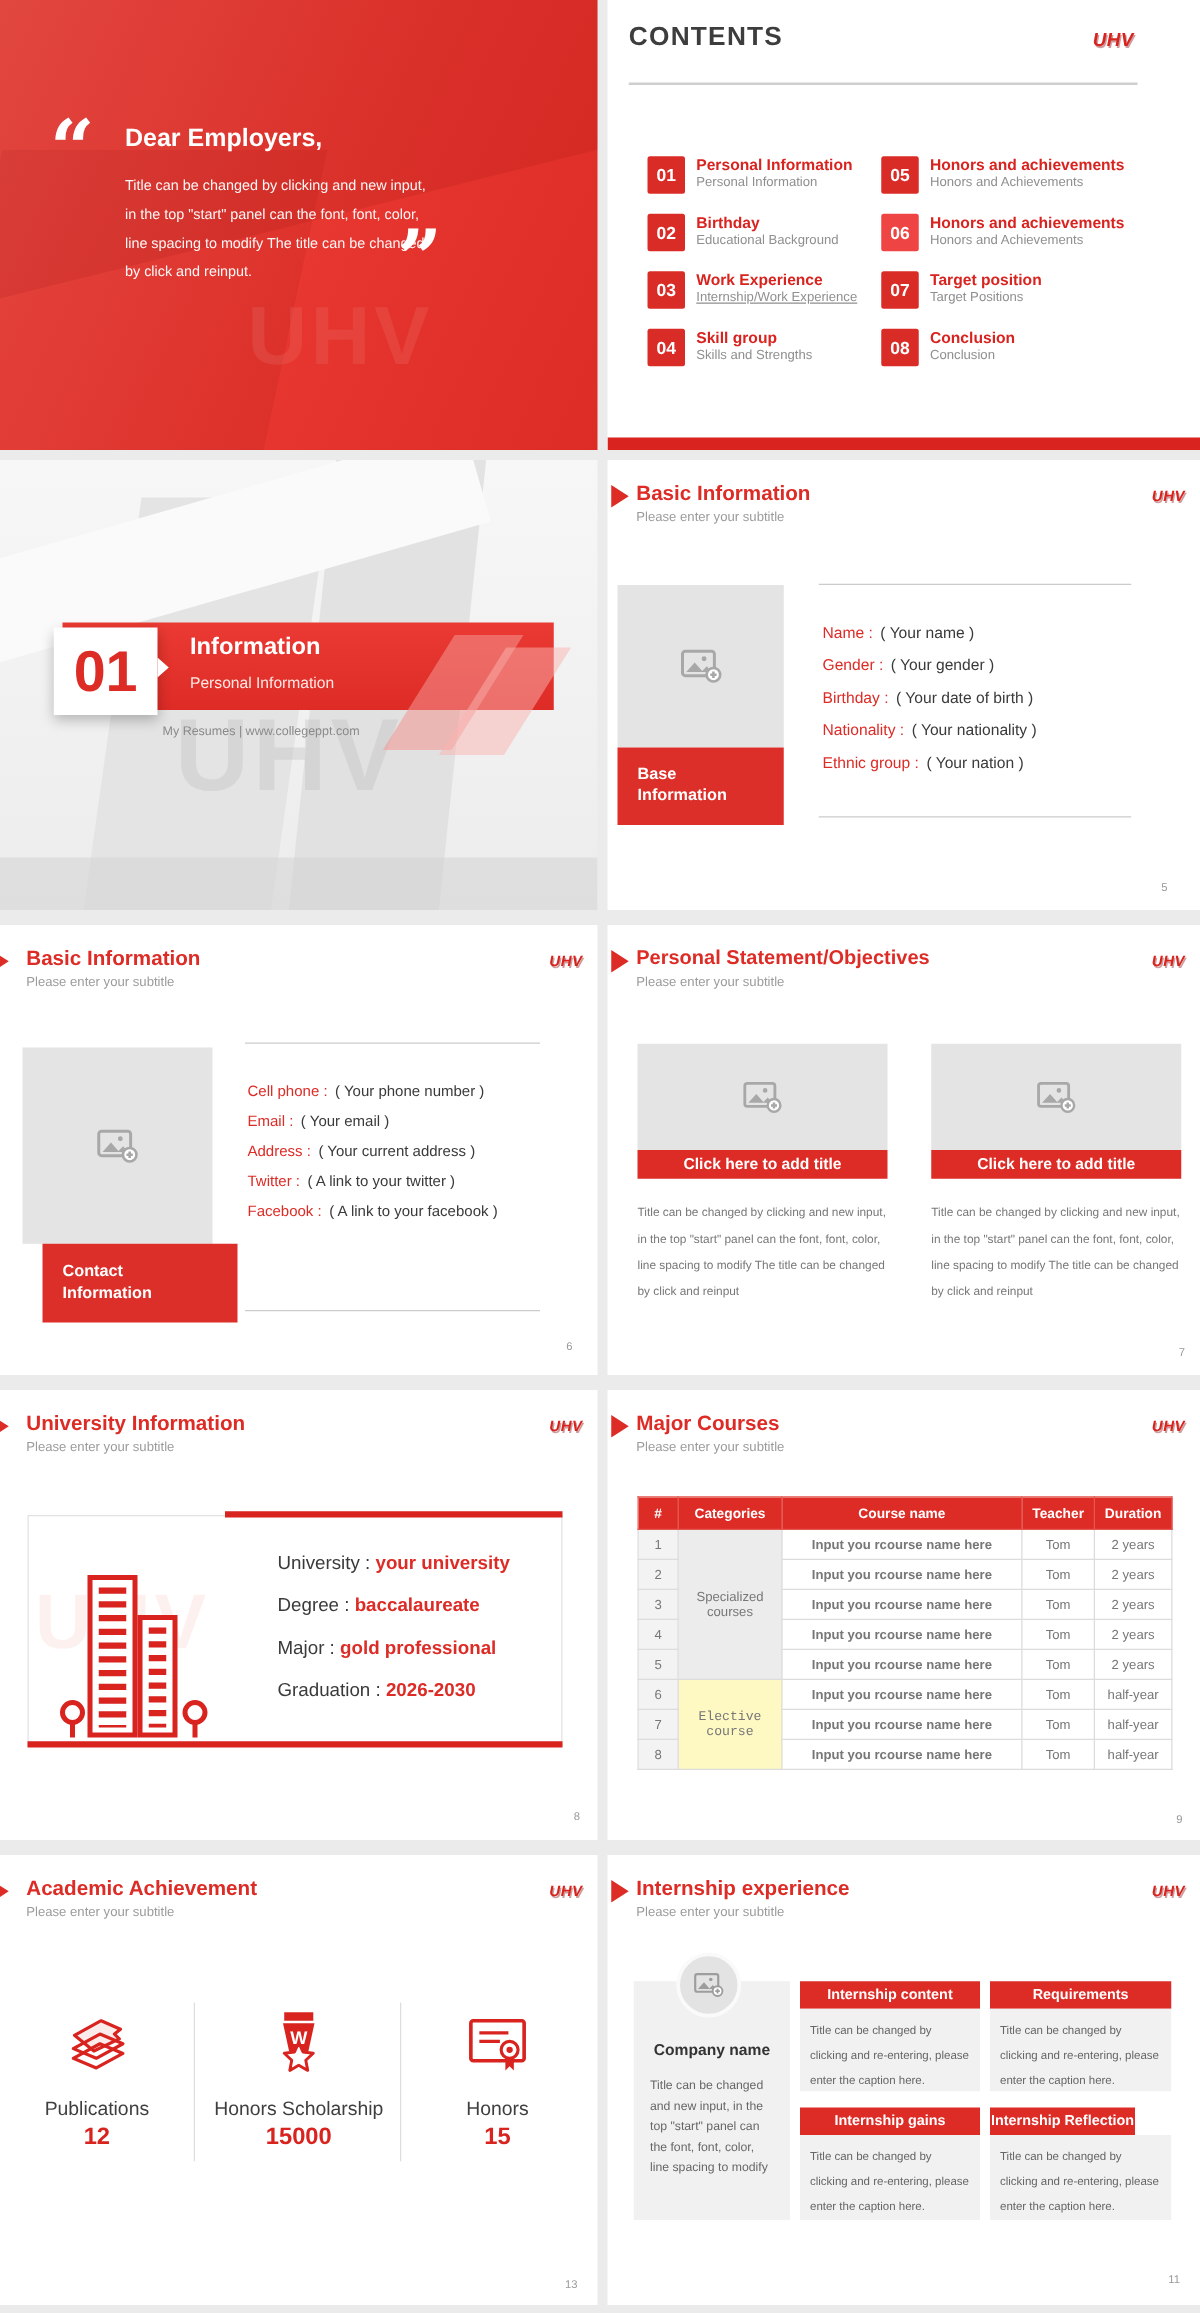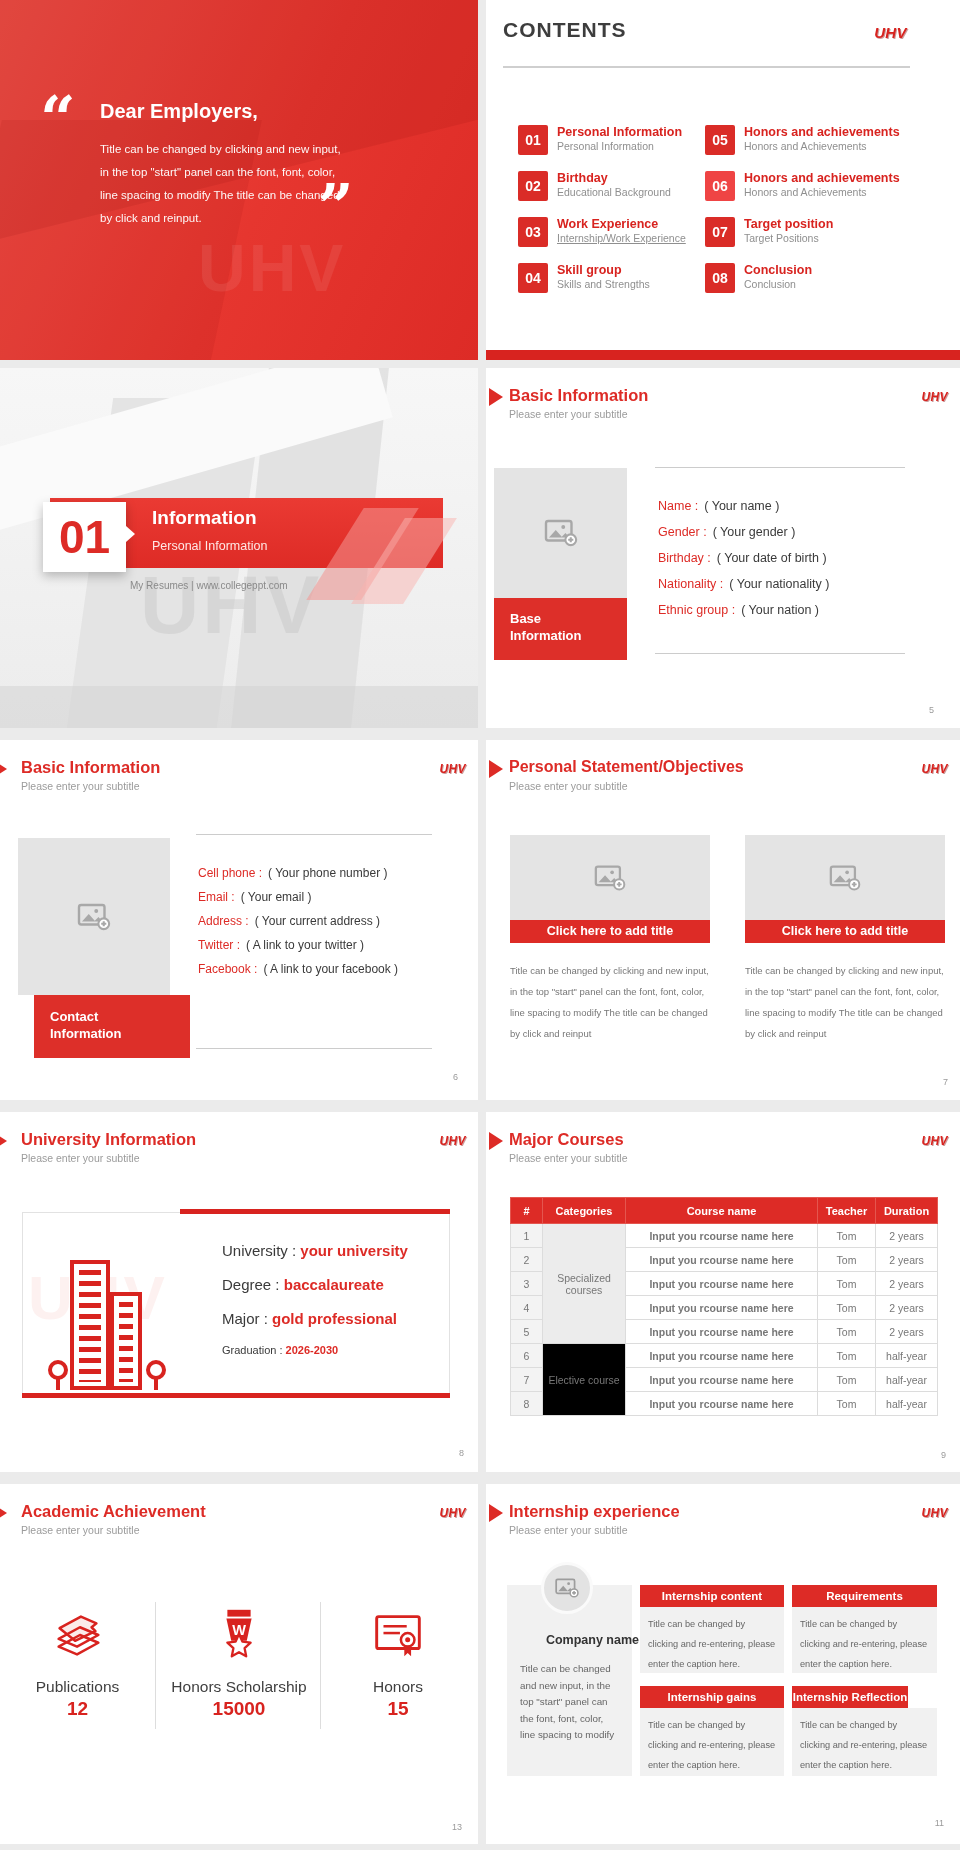--- a/index.html
+++ b/index.html
@@ -25,21 +25,21 @@
           text-align:center;line-height:22px;}
   .blkbody{background:#f1f1f1;color:#666;font-size:9.2px;line-height:20px;padding:7px 8px;
            box-sizing:border-box;}
   table.courses{border-collapse:collapse;table-layout:fixed;width:427px;}
   table.courses th{background:#dd2b26;color:#fff;font-size:11px;font-weight:bold;
                    height:25px;border:1px solid #e4564f;padding:0;}
   table.courses td{height:23px;border:1px solid #dcdcdc;font-size:10.5px;text-align:center;
                    padding:0;color:#777;}
   td.cnum{background:#f3f3f3;color:#888;}
   td.ccat{background:#ececec;font-size:10.5px;}
-  td.ccat2{background:#000000;}
+  td.ccat2{background:#fef9c3;font-family:Liberation Mono, monospace;}
   td.cname{font-weight:bold;color:#222;font-size:10.8px;}
   td.cteach{color:#888;}
   td.cdur{color:#666;}
   .quote{font-family:"DejaVu Serif",serif;font-weight:bold;color:#fff;font-size:62px;line-height:1;}
   .wm{font-weight:800;letter-spacing:3px;white-space:nowrap;}
 </style>
 </head>
 <body>
 
 <div id="canvas">
@@ -247,21 +247,21 @@
       <line x1="84" y1="48" x2="84" y2="128" stroke="#d8231f" stroke-width="14" stroke-dasharray="5 6"></line>
       <circle cx="16" cy="116" r="8" fill="none" stroke="#d8231f" stroke-width="4"></circle>
       <rect x="14" y="124" width="4" height="12" fill="#d8231f"></rect>
       <circle cx="114" cy="116" r="8" fill="none" stroke="#d8231f" stroke-width="4"></circle>
       <rect x="112" y="124" width="4" height="12" fill="#d8231f"></rect>
     </svg>
 
     <div class="abs" style="left:222px;top:130px;font-size:15px;white-space:nowrap;"><span style="color:#3a3a3a;">University :</span> <span style="color:#dd2b26;font-weight:bold;">your university</span></div>
     <div class="abs" style="left:222px;top:164px;font-size:15px;white-space:nowrap;"><span style="color:#3a3a3a;">Degree :</span> <span style="color:#dd2b26;font-weight:bold;">baccalaureate</span></div>
     <div class="abs" style="left:222px;top:198px;font-size:15px;white-space:nowrap;"><span style="color:#3a3a3a;">Major :</span> <span style="color:#dd2b26;font-weight:bold;">gold professional</span></div>
-    <div class="abs" style="left:222px;top:232px;font-size:11px;white-space:nowrap;"><span style="color:#3a3a3a;">Graduation :</span> <span style="color:#dd2b26;font-weight:bold;">2026-2030</span></div>
+    <div class="abs" style="left:222px;top:232px;font-size:15px;white-space:nowrap;"><span style="color:#3a3a3a;">Graduation :</span> <span style="color:#dd2b26;font-weight:bold;">2026-2030</span></div>
     <div class="abs pg" style="right:14px;top:336px;">8</div>
   </div>
 
   <div class="slide" style="left:486px;top:1112px;width:474px;height:360px;">
     <div class="abs tri" style="left:3px;top:20px;"></div>
     <div class="abs h-title" style="left:23px;top:18px;">Major Courses</div>
     <div class="abs h-sub" style="left:23px;top:40px;">Please enter your subtitle</div>
     <div class="abs logo" style="right:12px;top:22px;">UHV</div>
 
     <table class="courses abs" style="left:24px;top:85px;">
@@ -380,21 +380,21 @@
     <div class="abs pg" style="right:16px;top:338px;">13</div>
   </div>
 
   <div class="slide" style="left:486px;top:1484px;width:474px;height:360px;">
     <div class="abs tri" style="left:3px;top:20px;"></div>
     <div class="abs h-title" style="left:23px;top:18px;">Internship experience</div>
     <div class="abs h-sub" style="left:23px;top:40px;">Please enter your subtitle</div>
     <div class="abs logo" style="right:12px;top:22px;">UHV</div>
 
     <div class="abs" style="left:21px;top:101px;width:125px;height:191px;background:#f1f1f1;">
-      <div style="position:absolute;left:2px;top:48px;width:130px;text-align:right;font-size:12.5px;font-weight:bold;color:#333;">Company name</div>
+      <div style="position:absolute;left:16px;top:48px;width:130px;text-align:left;font-size:12.5px;font-weight:bold;color:#333;">Company name</div>
       <div style="position:absolute;left:13px;top:76px;width:100px;font-size:9.8px;line-height:16.5px;color:#666;">Title can be changed and new input, in the top "start" panel can the font, font, color, line spacing to modify</div>
     </div>
     <div class="abs" style="left:55px;top:78px;width:52px;height:52px;border-radius:50%;background:#e3e3e3;border:3px solid #fafafa;box-sizing:border-box;display:flex;align-items:center;justify-content:center;">
       <svg width="26" height="26" viewBox="0 0 24 24">
           <rect x="2" y="4" width="17" height="13" rx="1.5" fill="none" stroke="#9d9d9d" stroke-width="1.6"></rect>
           <circle cx="13.5" cy="8" r="1.3" fill="#9d9d9d"></circle>
           <path d="M4 15l4.5-5 4 4.5 2.5-2.5 2.5 3z" fill="#9d9d9d"></path>
           <circle cx="18.5" cy="16.5" r="3.6" fill="#fff" stroke="#9d9d9d" stroke-width="1.4"></circle>
           <path d="M18.5 14.8v3.4M16.8 16.5h3.4" stroke="#9d9d9d" stroke-width="1.4"></path>
         </svg>

